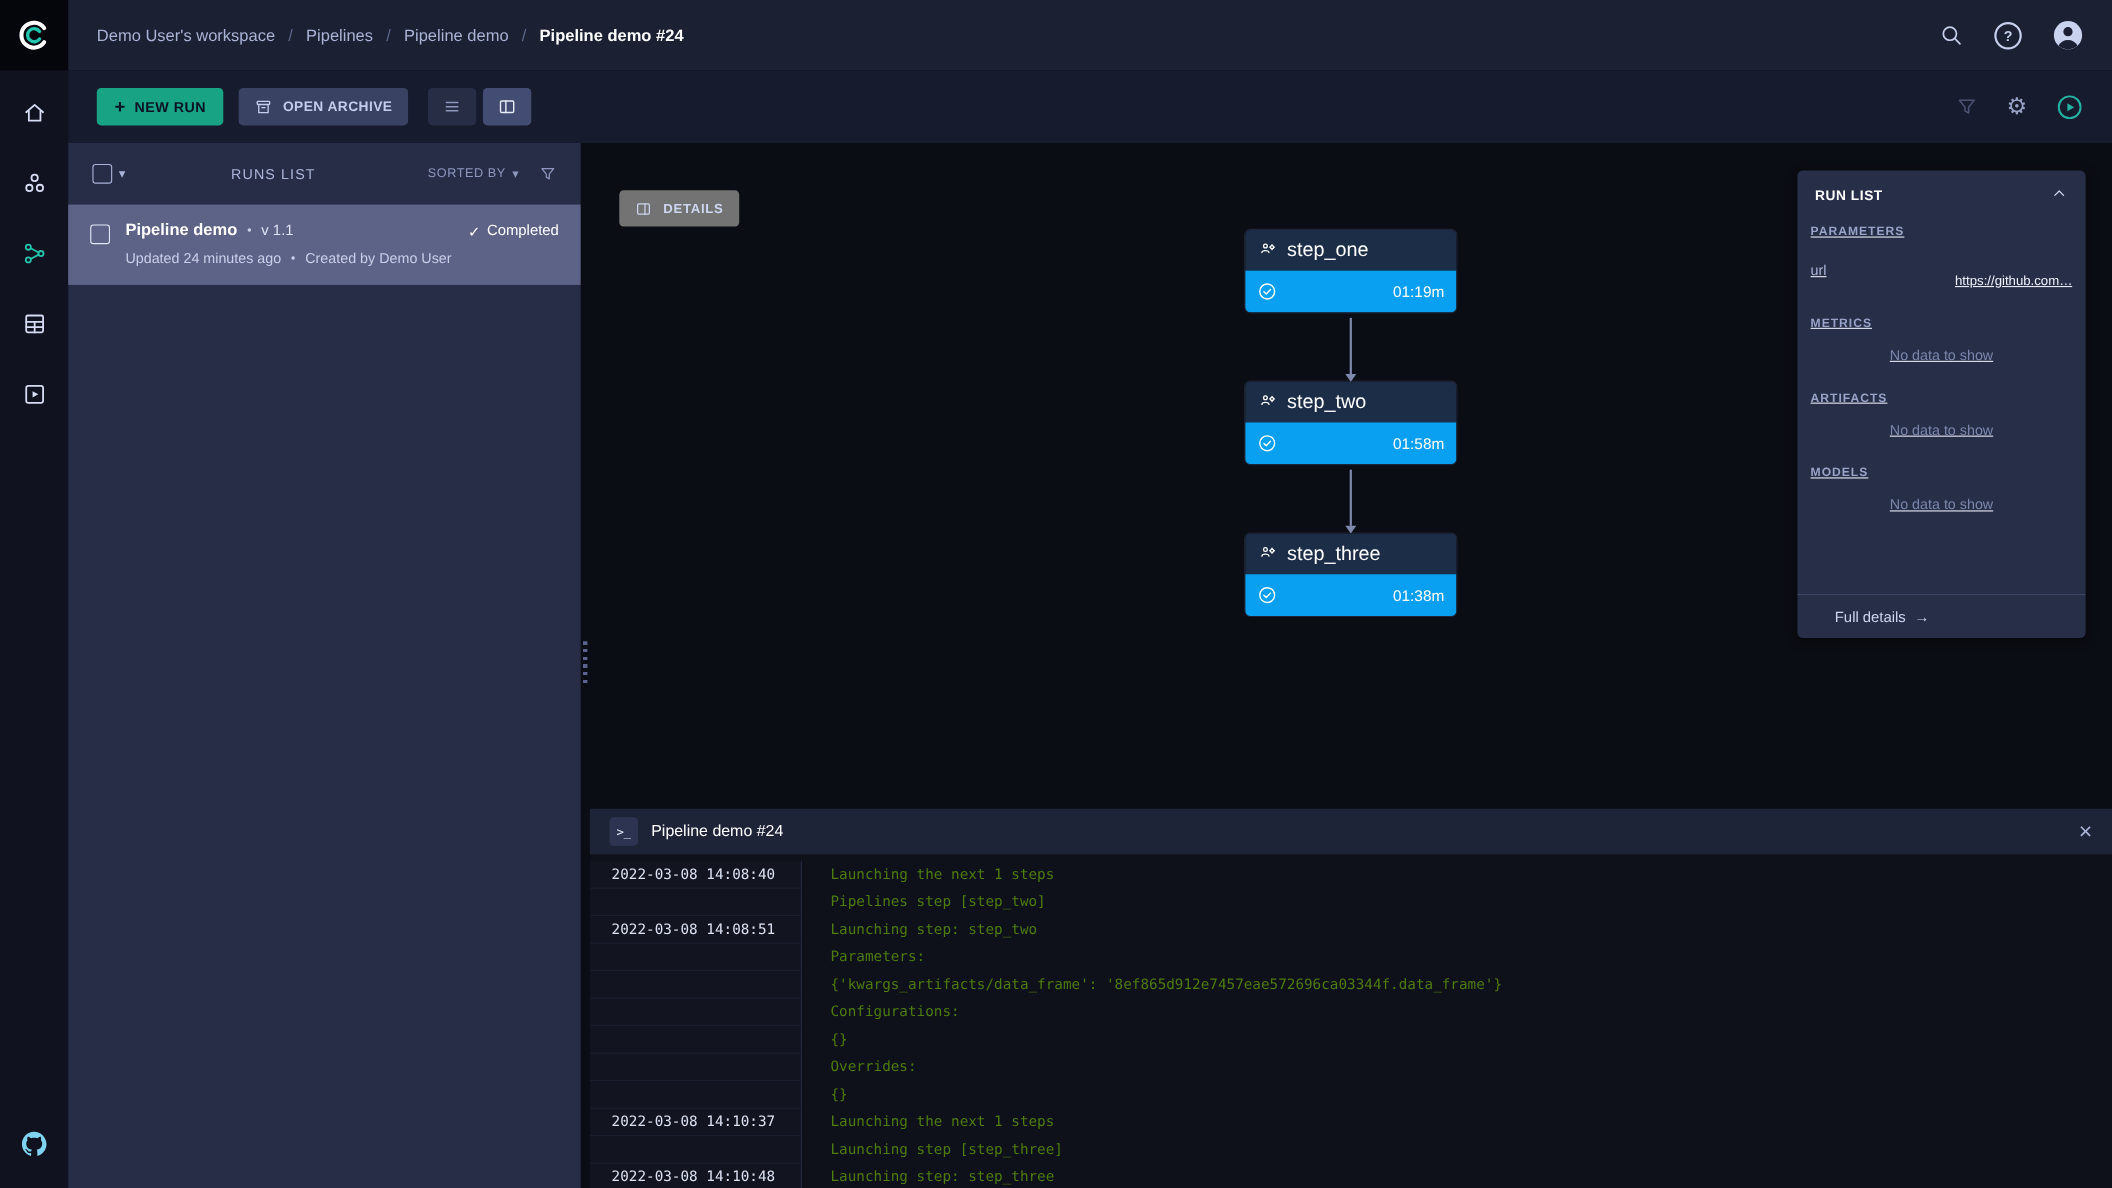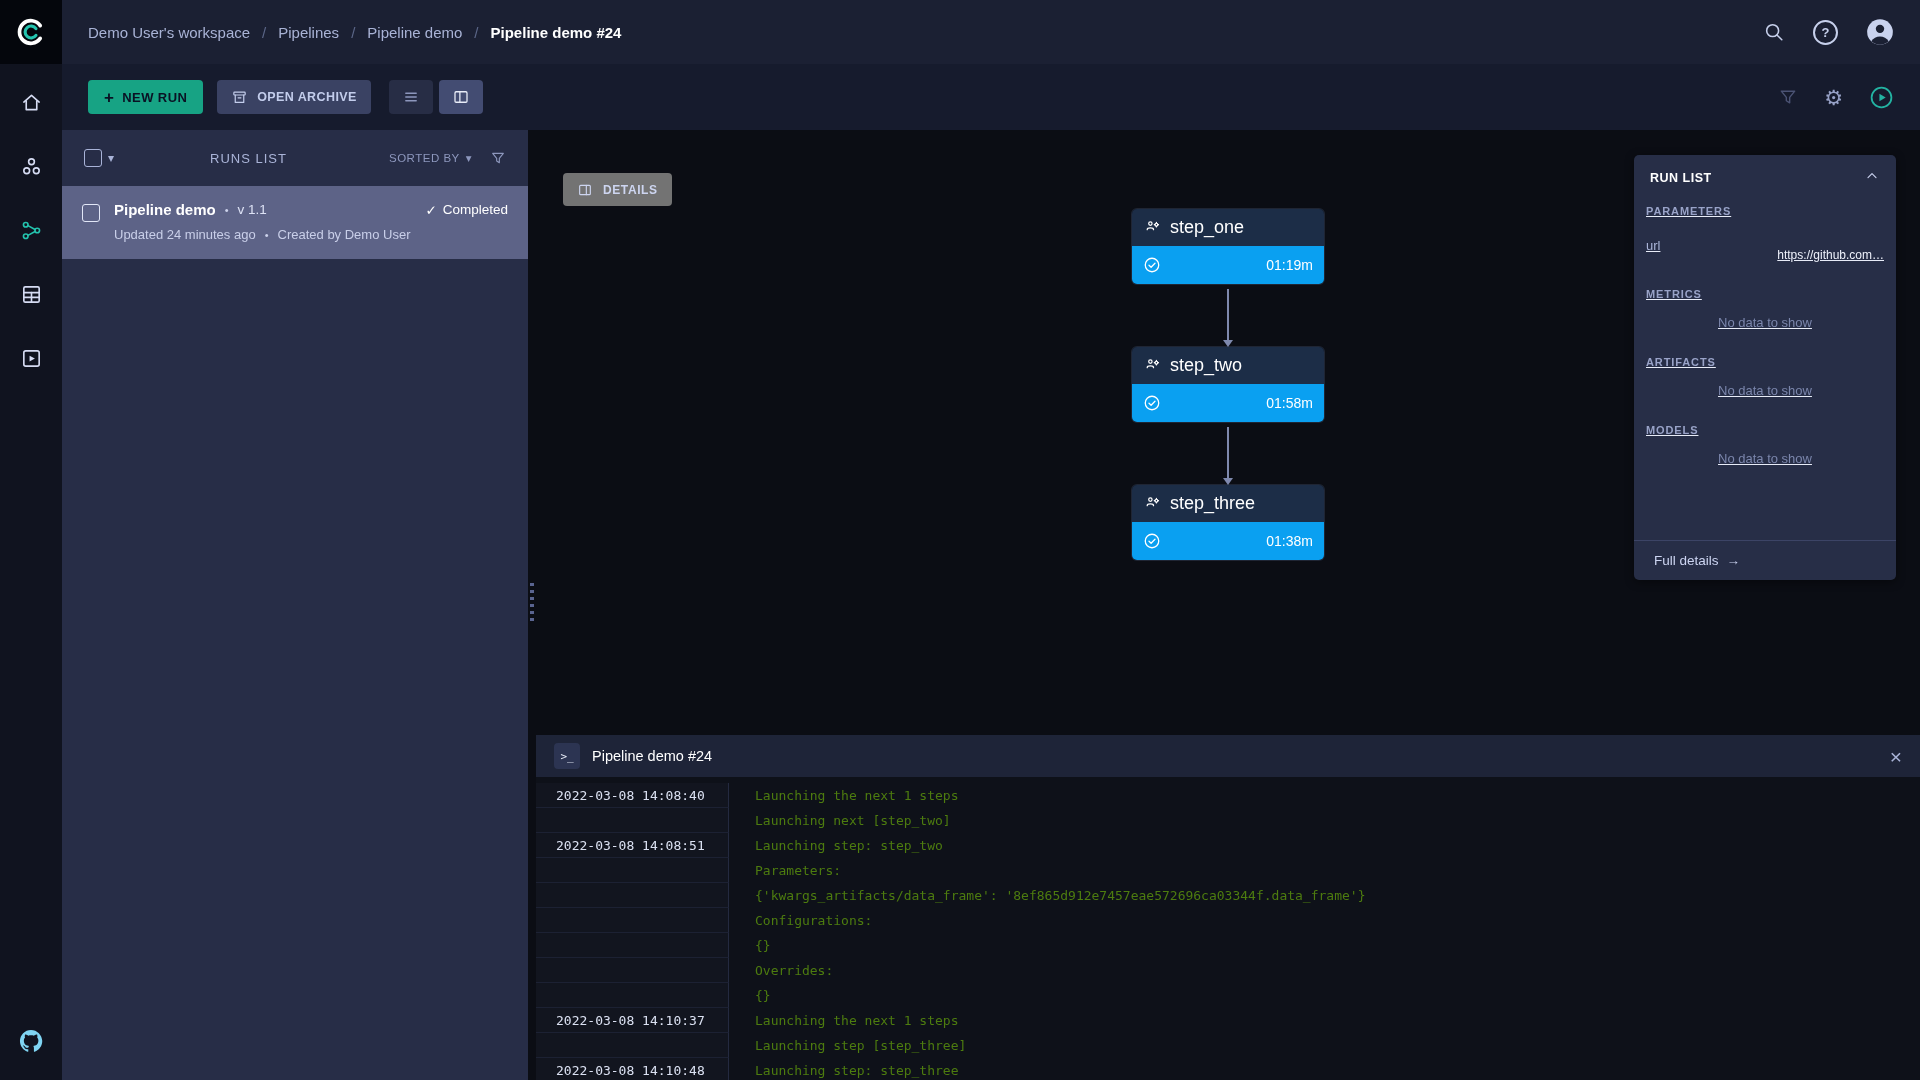--- a/index.html
+++ b/index.html
@@ -103,21 +103,21 @@
   .ri-header{display:flex;align-items:center;padding:13px 16px 6px;font-size:12.5px;font-weight:bold;
              letter-spacing:.5px;color:#ffffff;}
   .ri-chev{margin-left:auto;color:#cdd5f2;cursor:pointer;}
   .ri-body{padding:0 12px;flex:1;min-height:0;text-decoration:underline;}
   .ri-section-title{margin-top:26px;font-size:11px;font-weight:bold;letter-spacing:.9px;color:#99a3c8;}
   .ri-section-title.first{margin-top:12px;}
   .ri-param-row{display:flex;justify-content:space-between;align-items:center;margin-top:12px;font-size:13px;}
   .ri-param-key{color:#aab4d8;}
   .ri-param-val{color:#eef1fb;font-size:12px;max-width:160px;white-space:nowrap;overflow:hidden;text-overflow:ellipsis;margin-top:19px;}
   .ri-nodata{margin-top:15px;text-align:center;color:#7b86ac;font-size:13px;}
-  .ri-footer{border-top:1px solid #3c4466;padding:12px 20px;font-size:13.5px;color:#cdd5f2;display:flex;
+  .ri-footer{border-top:1px solid #3c4466;padding:12px 34px;font-size:13.5px;color:#cdd5f2;display:flex;
              align-items:center;gap:8px;cursor:pointer;}
 
   
   .console{height:345px;display:flex;flex-direction:column;flex-shrink:0;}
   .console-header{height:42px;background:#1e2438;display:flex;align-items:center;gap:12px;padding:0 18px;flex-shrink:0;}
   .terminal-badge{width:26px;height:26px;border-radius:4px;background:#2c3452;color:#e8ecf8;
                   font-family:"DejaVu Sans Mono",monospace;font-size:11px;display:flex;align-items:center;
                   justify-content:center;flex-shrink:0;}
   .console-title{font-size:14.5px;color:#ffffff;}
   .console-close{margin-left:auto;color:#aab4d8;font-size:21px;cursor:pointer;line-height:1;}
@@ -423,21 +423,21 @@
             <span class="console-title">Pipeline demo #24</span>
             <span class="console-close">×</span>
           </div>
           <div class="console-body">
             <div class="log-row">
               <div class="log-ts">2022-03-08 14:08:40</div>
               <div class="log-msg">Launching the next 1 steps</div>
             </div>
             <div class="log-row">
               <div class="log-ts"></div>
-              <div class="log-msg">Launching next [step_two]</div>
+              <div class="log-msg">Pipelines step [step_two]</div>
             </div>
             <div class="log-row">
               <div class="log-ts">2022-03-08 14:08:51</div>
               <div class="log-msg">Launching step: step_two</div>
             </div>
             <div class="log-row">
               <div class="log-ts"></div>
               <div class="log-msg">Parameters:</div>
             </div>
             <div class="log-row">

